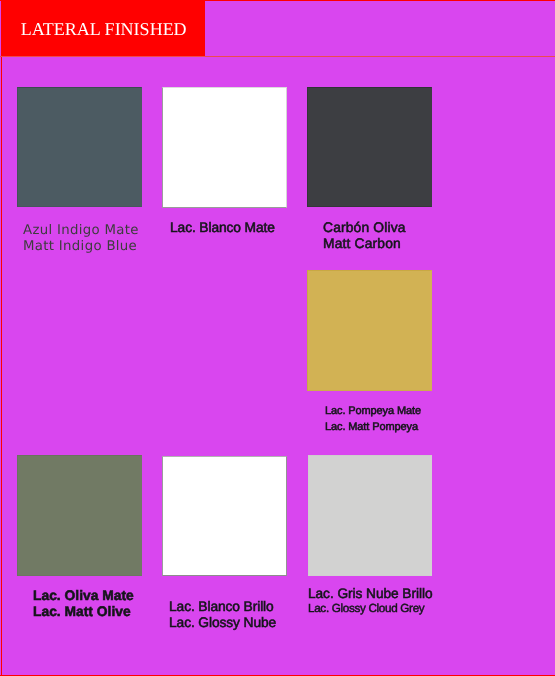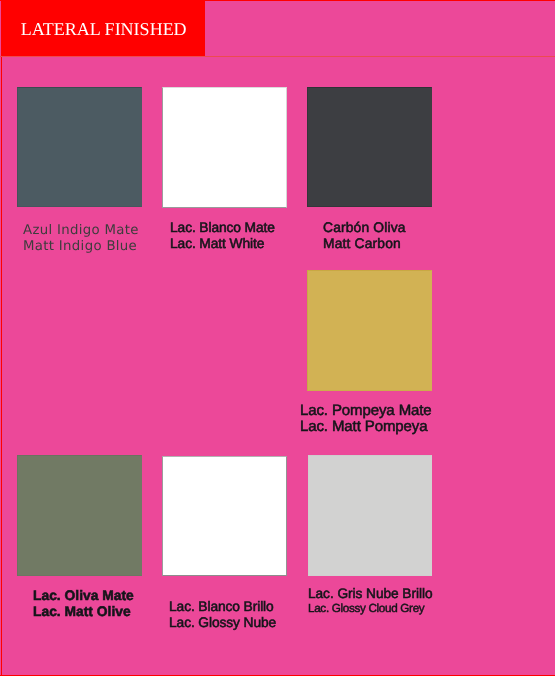--- a/index.html
+++ b/index.html
@@ -1,17 +1,17 @@
 <!DOCTYPE html>
 <html><head>
 <meta charset="utf-8">
 <style>
   html,body{margin:0;padding:0;}
   body{width:555px;height:676px;background:#ffffff;font-family:"Liberation Sans",sans-serif;overflow:hidden;-webkit-font-smoothing:antialiased;text-rendering:geometricPrecision;}
-  .page{position:absolute;left:0;top:0;width:555px;height:676px;background:#ec4899;}
+  .page{position:absolute;left:0;top:0;width:555px;height:676px;background:#d946ef;}
   .rule{position:absolute;background:#ff0000;}
   .rule-top{left:0;top:0;width:555px;height:1.3px;}
   .rule-hdr{left:0;top:55.9px;width:555px;height:1.1px;background:#ed4b4f;}
   .rule-bot{left:0;top:674.5px;width:555px;height:1.4px;}
   .rule-left{left:0.85px;top:0;width:1.4px;height:676px;}
   .banner{position:absolute;left:0.85px;top:0;width:204px;height:55.6px;background:#ff0000;}
   .banner-title{position:absolute;left:20.8px;top:19.7px;color:#ffffff;font-family:"Liberation Serif",serif;font-size:18px;letter-spacing:0px;line-height:18px;white-space:nowrap;}
   .sw{position:absolute;}
   
   .lbl{position:absolute;white-space:nowrap;will-change:transform;}
@@ -29,29 +29,28 @@
   <div class="banner-title">LATERAL FINISHED</div>
   <div id="sw-root">
       <div class="sw" style="left: 17px; top: 87px; width: 125px; height: 120px; background: rgb(76, 91, 98); box-sizing: border-box; border-width: 1px; border-style: solid; border-color: rgb(60, 74, 80) rgb(76, 91, 98) rgb(71, 86, 93) rgb(68, 83, 90);"></div>
       <div class="lbl" style="left: 22.6px; top: 223.2px; font-size: 13.3px; font-weight: 400; letter-spacing: 0.32px; line-height: 16.1px; color: rgb(61, 61, 61); font-family: &quot;DejaVu Sans&quot;, sans-serif;">
         <div>Azul Indigo Mate</div>
         <div>Matt Indigo Blue</div>
       </div>
       <div class="sw" style="left: 162px; top: 87px; width: 125px; height: 121px; background: rgb(255, 255, 255); box-sizing: border-box; border-width: 1px; border-style: solid; border-color: rgb(220, 220, 220) rgb(214, 214, 214) rgb(154, 154, 154) rgb(157, 157, 157);"></div>
       <div class="lbl" style="left: 169.8px; top: 220px; font-size: 13.8px; font-weight: 400; letter-spacing: -0.11px; line-height: 16.1px; color: rgb(21, 21, 26); -webkit-text-stroke: 0.55px rgb(21, 21, 26);">
         <div>Lac. Blanco Mate</div>
-        <div>Lac. Matt White</div>
       </div>
       <div class="sw" style="left: 307px; top: 87px; width: 125px; height: 120px; background: rgb(61, 62, 66); box-sizing: border-box; border-width: 1px; border-style: solid; border-color: rgb(48, 49, 54) rgb(61, 62, 66) rgb(53, 54, 58) rgb(52, 53, 58);"></div>
       <div class="lbl" style="left: 323.4px; top: 219.7px; font-size: 13.8px; font-weight: 400; letter-spacing: 0.18px; line-height: 16.1px; color: rgb(21, 21, 26); -webkit-text-stroke: 0.55px rgb(21, 21, 26);">
         <div>Carbón Oliva</div>
         <div>Matt Carbon</div>
       </div>
       <div class="sw" style="left: 307px; top: 270px; width: 125px; height: 121px; background: rgb(210, 178, 84); box-sizing: border-box; border-width: 1px; border-style: solid; border-color: rgb(201, 168, 67) rgb(210, 178, 84) rgb(205, 173, 76) rgb(201, 169, 69);"></div>
-      <div class="lbl" style="left: 300px; top: 402.6px; font-size: 15px; font-weight: 400; letter-spacing: -0.11px; line-height: 16.1px; color: rgb(21, 21, 26); -webkit-text-stroke: 0.55px rgb(21, 21, 26);">
+      <div class="lbl" style="left: 325px; top: 402.6px; font-size: 11px; font-weight: 400; letter-spacing: -0.11px; line-height: 16.1px; color: rgb(21, 21, 26); -webkit-text-stroke: 0.55px rgb(21, 21, 26);">
         <div>Lac. Pompeya Mate</div>
         <div>Lac. Matt Pompeya</div>
       </div>
       <div class="sw" style="left: 17px; top: 455px; width: 125px; height: 121px; background: rgb(113, 122, 100); box-sizing: border-box; border-width: 1px; border-style: solid; border-color: rgb(106, 114, 96) rgb(113, 122, 100) rgb(109, 118, 98) rgb(107, 116, 97);"></div>
       <div class="lbl" style="left: 33.3px; top: 587.9px; font-size: 13.8px; font-weight: 700; letter-spacing: 0.02px; line-height: 16.1px; color: rgb(21, 21, 26); -webkit-text-stroke: 0.55px rgb(21, 21, 26);">
         <div>Lac. Oliva Mate</div>
         <div>Lac. Matt Olive</div>
       </div>
       <div class="sw" style="left: 162px; top: 456px; width: 125px; height: 120px; background: rgb(255, 255, 255); box-sizing: border-box; border-width: 1px; border-style: solid; border-color: rgb(179, 179, 179) rgb(147, 147, 147) rgb(141, 141, 141) rgb(156, 156, 156);"></div>
       <div class="lbl" style="left: 168.7px; top: 591.3px; font-size: 13.8px; font-weight: 400; letter-spacing: -0.11px; line-height: 16.1px; color: rgb(21, 21, 26); margin-top: 8px; -webkit-text-stroke: 0.55px rgb(21, 21, 26);">

